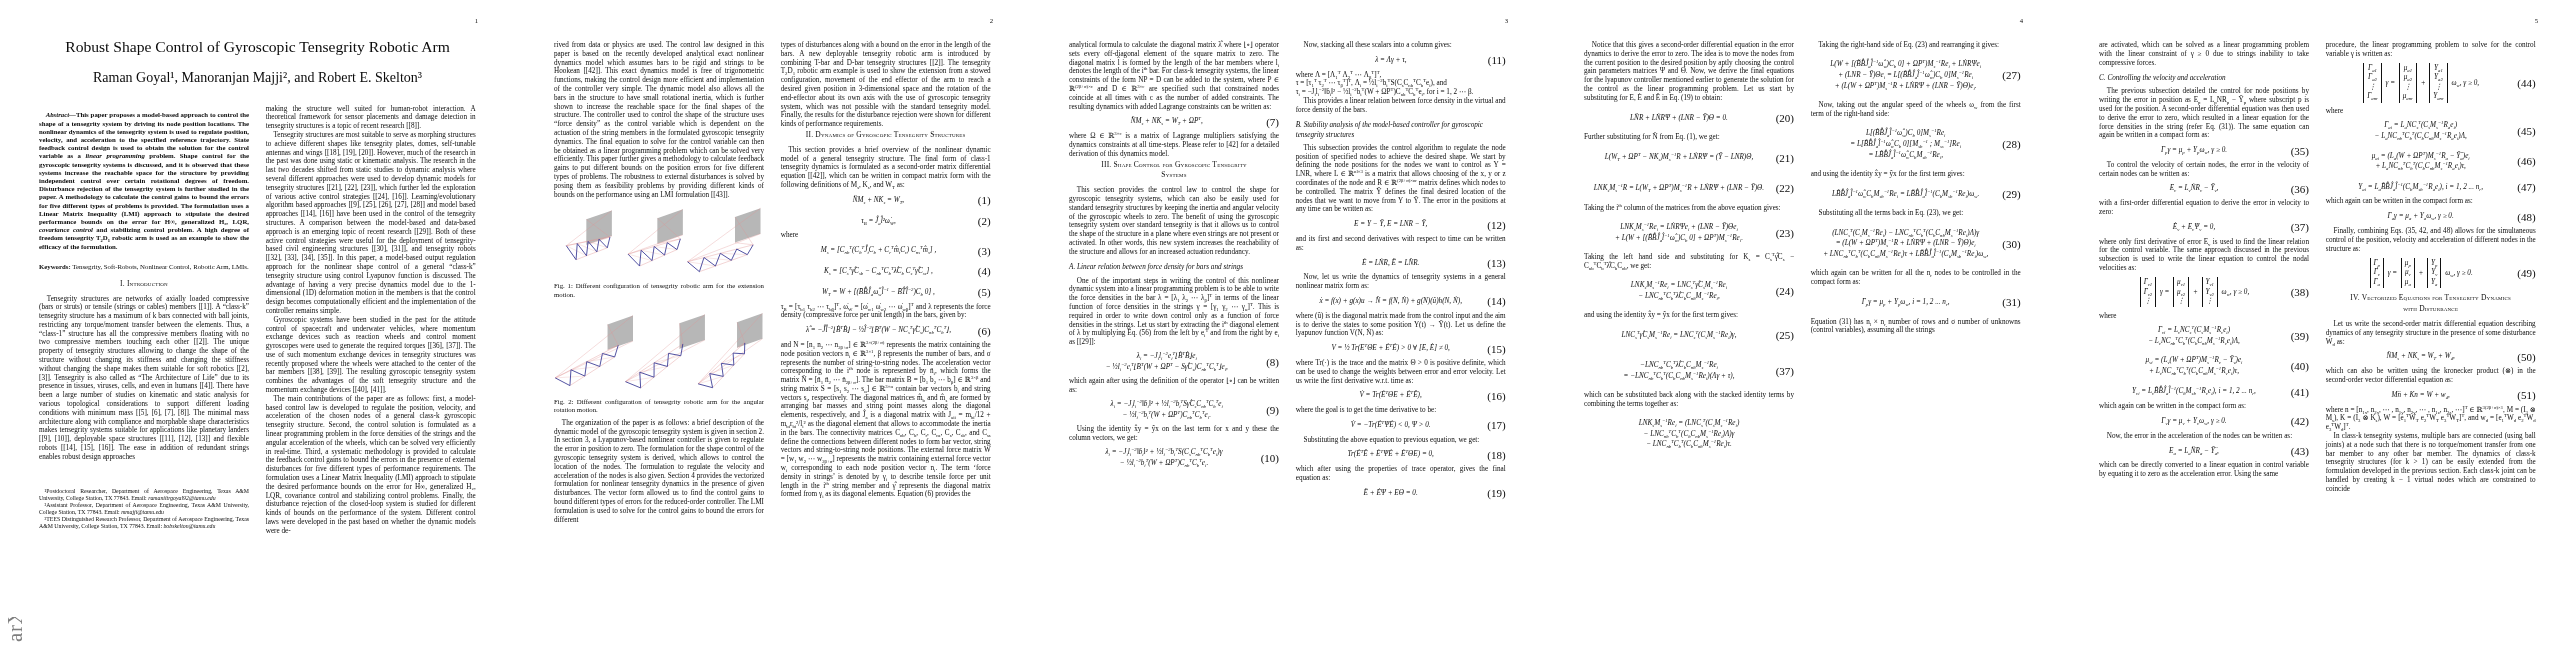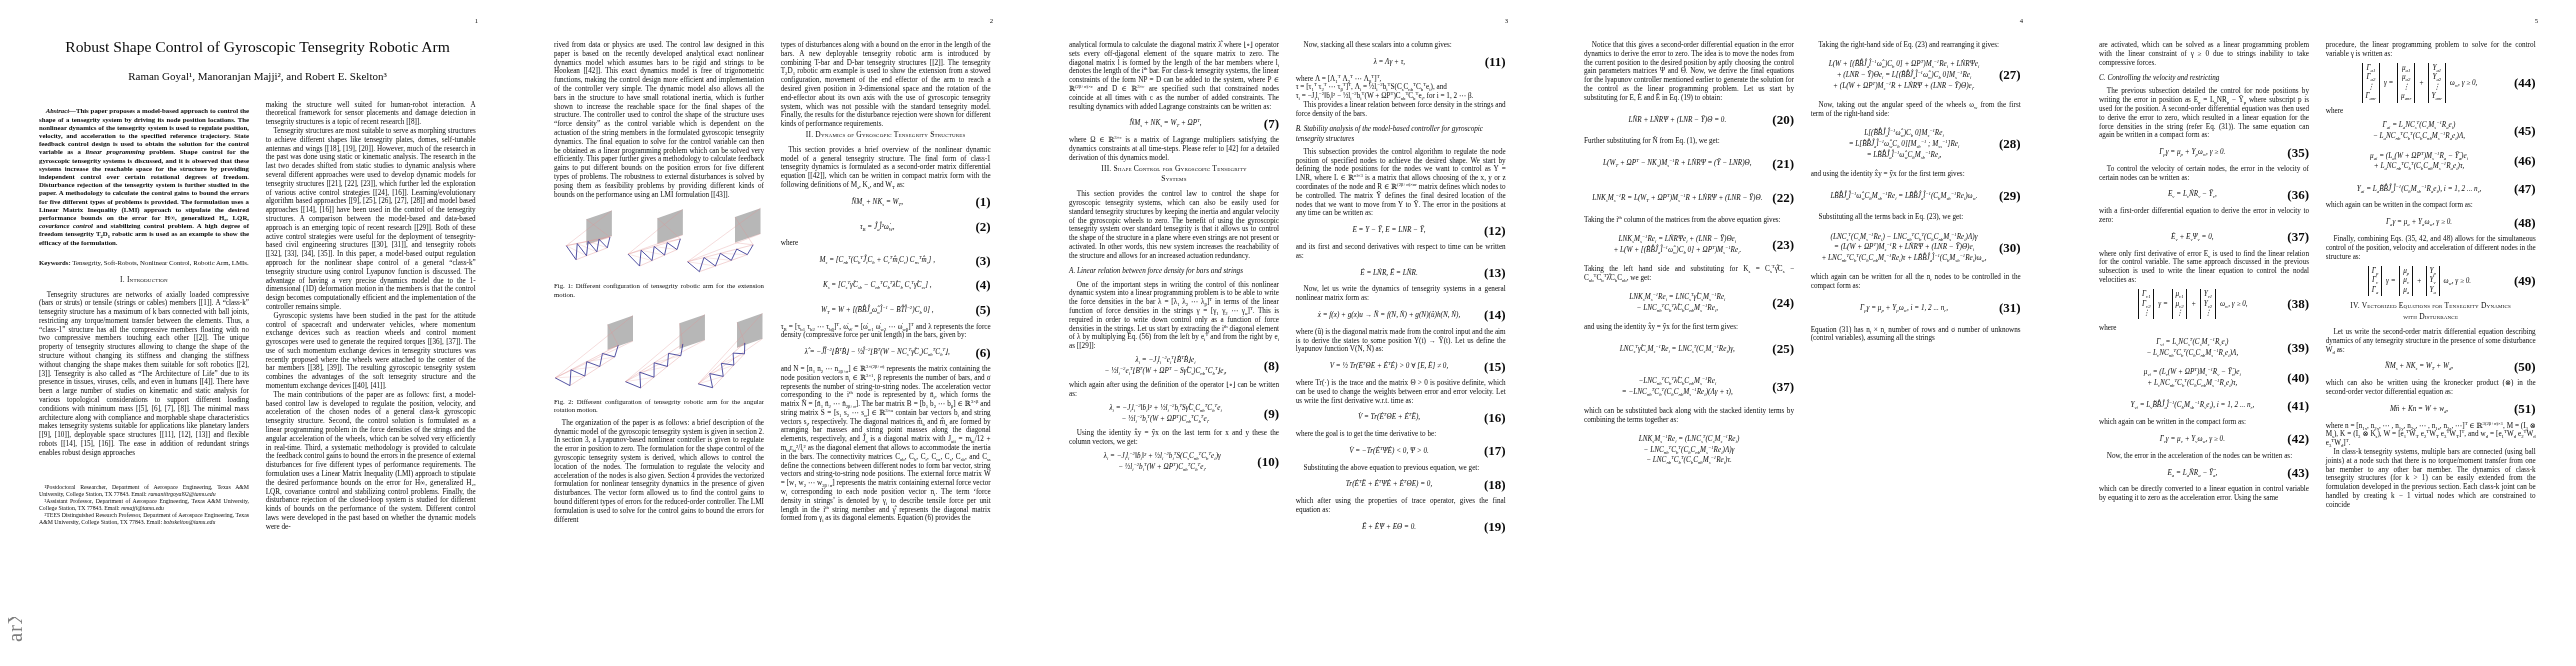--- a/index.html
+++ b/index.html
@@ -2,36 +2,36 @@
 <html style="font-size:9px"><head>
 <meta charset="utf-8">
 <style>
   html,body{margin:0;padding:0;background:#ffffff;}
   #doc{position:relative;width:2576px;height:667px;background:#fff;display:flex;
        font-family:"Liberation Serif","DejaVu Serif",serif;color:#0b0b0b;}
   .page{position:relative;width:515px;height:617px;box-sizing:border-box;
         padding:22px 39px 0 39px;overflow:hidden;flex:none;background:#fff;}
   .pageno{position:absolute;top:16.7px;right:37px;font-size:6.7px;}
   .title{margin:14.5px auto 0;text-align:center;font-size:15.6px;line-height:1.34;max-width:400px;}
-  .authors{margin-top:12.2px;text-align:center;font-size:11px;}
+  .authors{margin-top:12.2px;text-align:center;font-size:14px;}
   .cols{display:flex;gap:16.7px;margin-top:19px;}
   .col{width:210px;flex:none;display:flex;flex-direction:column;}
   .para{font-size:7.2px;line-height:8.8px;text-align:justify;text-indent:7.8px;margin:0;}
   .para.ni{text-indent:0;}
   .abstract{font-size:6.8px;line-height:8.2px;font-weight:bold;text-align:justify;text-indent:6.7px;}
   .abstract .lead{font-style:italic;}
   .kw{font-size:6.8px;line-height:8.2px;text-align:justify;margin-top:5px;}
   .kw .lead{font-weight:bold;}
   .section{font-size:7.5px;text-align:center;font-variant:small-caps;letter-spacing:0.2px;
            margin:1px 0 5px;white-space:pre-line;line-height:1.45;}
   .subsection{font-size:7.2px;font-style:italic;margin:6.7px 0 3.9px;line-height:1.3;}
   .eq{display:flex;align-items:center;margin:4.4px 0;font-size:7.2px;}
   .p4 .eq{margin:9.4px 0;}
   .eqbody{flex:1;text-align:center;font-style:italic;line-height:1.5;}
-  .eqnum{font-size:13px;margin-left:1.7px;font-style:normal;font-weight:bold;}
+  .eqnum{font-size:11px;margin-left:1.7px;font-style:normal;}
   .meqbody{flex:1;display:flex;align-items:center;justify-content:center;font-style:italic;gap:2.8px;}
   .vec{display:inline-flex;flex-direction:column;align-items:center;padding:1.1px 2.8px;
        border-left:0.7px solid #111;border-right:0.7px solid #111;margin:0 1.1px;}
   .vec span{line-height:1.3;}
   sub,sup{font-size:66%;line-height:0;}
   .figure{margin:6.7px 0 2.2px;}
   .caption{font-size:6.8px;line-height:8.2px;text-align:justify;margin:1.1px 0 4.4px;}
   .footnotes{margin-top:auto;padding-bottom:5.6px;font-size:5.8px;line-height:7px;}
   .footnotes p{margin:0;text-indent:5.6px;text-align:justify;}
   .watermark{position:absolute;left:3.3px;top:642px;transform:rotate(-90deg);transform-origin:0 0;
@@ -284,21 +284,21 @@
         </div>
         <div class="col">
           <p class="para">Now, stacking all these scalars into a column gives:</p>
           <div class="eq">
             <span class="eqbody">λ = Λγ + τ,</span>
             <span class="eqnum">(11)</span>
           </div>
           <p class="para ni">where Λ = [Λ<sub>1</sub><sup>T</sup>  Λ<sub>2</sub><sup>T</sup>  ⋯  Λ<sub>β</sub><sup>T</sup>]<sup>T</sup>,</p>
           <p class="para ni">τ = [τ<sub>1</sub><sup>T</sup>  τ<sub>2</sub><sup>T</sup>  ⋯  τ<sub>β</sub><sup>T</sup>]<sup>T</sup>,  Λ<sub>i</sub> = ½l<sub>i</sub><sup>−2</sup>b<sub>i</sub><sup>T</sup>S(C<sub>s</sub>C<sub>nb</sub><sup>T</sup>C<sub>b</sub><sup>T</sup>e<sub>i</sub>), and</p>
           <p class="para ni">τ<sub>i</sub> = −J<sub>i</sub>l<sub>i</sub><sup>−2</sup>‖ḃ<sub>i</sub>‖² − ½l<sub>i</sub><sup>−2</sup>b<sub>i</sub><sup>T</sup>(W + ΩP<sup>T</sup>)C<sub>nb</sub><sup>T</sup>C<sub>b</sub><sup>T</sup>e<sub>i</sub>, for i = 1, 2 ⋯ β.</p>
-          <p class="para">This provides a linear relation between force density in the strings and force density of the bars.</p>
+          <p class="para">This provides a linear relation between force density in the virtual and force density of the bars.</p>
           <div class="subsection">B. Stability analysis of the model-based controller for gyroscopic tensegrity structures</div>
           <p class="para">This subsection provides the control algorithm to regulate the node position of specified nodes to achieve the desired shape. We start by defining the node positions for the nodes we want to control as Y = LNR, where L ∈ ℝ<sup>nl×3</sup> is a matrix that allows choosing of the x, y or z coordinates of the node and R ∈ ℝ<sup>(2β+σ)×nr</sup> matrix defines which nodes to be controlled. The matrix Ȳ defines the final desired location of the nodes that we want to move from Y to Ȳ. The error in the positions at any time can be written as:</p>
           <div class="eq">
             <span class="eqbody">E = Y − Ȳ,   E = LNR − Ȳ,</span>
             <span class="eqnum">(12)</span>
           </div>
           <p class="para ni">and its first and second derivatives with respect to time can be written as:</p>
           <div class="eq">
             <span class="eqbody">Ė = LṄR,   Ë = LN̈R.</span>
             <span class="eqnum">(13)</span>
@@ -406,21 +406,21 @@
           </div>
           <p class="para ni">Equation (31) has n<sub>l</sub> × n<sub>r</sub> number of rows and σ number of unknowns (control variables), assuming all the strings</p>
         </div>
       </div>
     </div>
     <div class="page p5">
       <div class="pageno">5</div>
       <div class="cols">
         <div class="col">
           <p class="para ni">are activated, which can be solved as a linear programming problem with the linear constraint of γ ≥ 0 due to strings inability to take compressive forces.</p>
-          <div class="subsection">C. Controlling the velocity and restricting</div>
+          <div class="subsection">C. Controlling the velocity and acceleration</div>
           <p class="para">The previous subsection detailed the control for node positions by writing the error in position as E<sub>p</sub> = L<sub>p</sub>NR<sub>p</sub> − Ȳ<sub>p</sub> where subscript p is used for the position. A second-order differential equation was then used to derive the error to zero, which resulted in a linear equation for the force densities in the string (refer Eq. (31)). The same equation can again be written in a compact form as:</p>
           <div class="eq">
             <span class="eqbody">Γ<sub>p</sub>γ = μ<sub>p</sub> + Υ<sub>p</sub>ω<sub>w</sub>,    γ ≥ 0.</span>
             <span class="eqnum">(35)</span>
           </div>
           <p class="para">To control the velocity of certain nodes, the error in the velocity of certain nodes can be written as:</p>
           <div class="eq">
             <span class="eqbody">E<sub>v</sub> = L<sub>v</sub>ṄR<sub>v</sub> − Ȳ<sub>v</sub>,</span>
             <span class="eqnum">(36)</span>
           </div>

